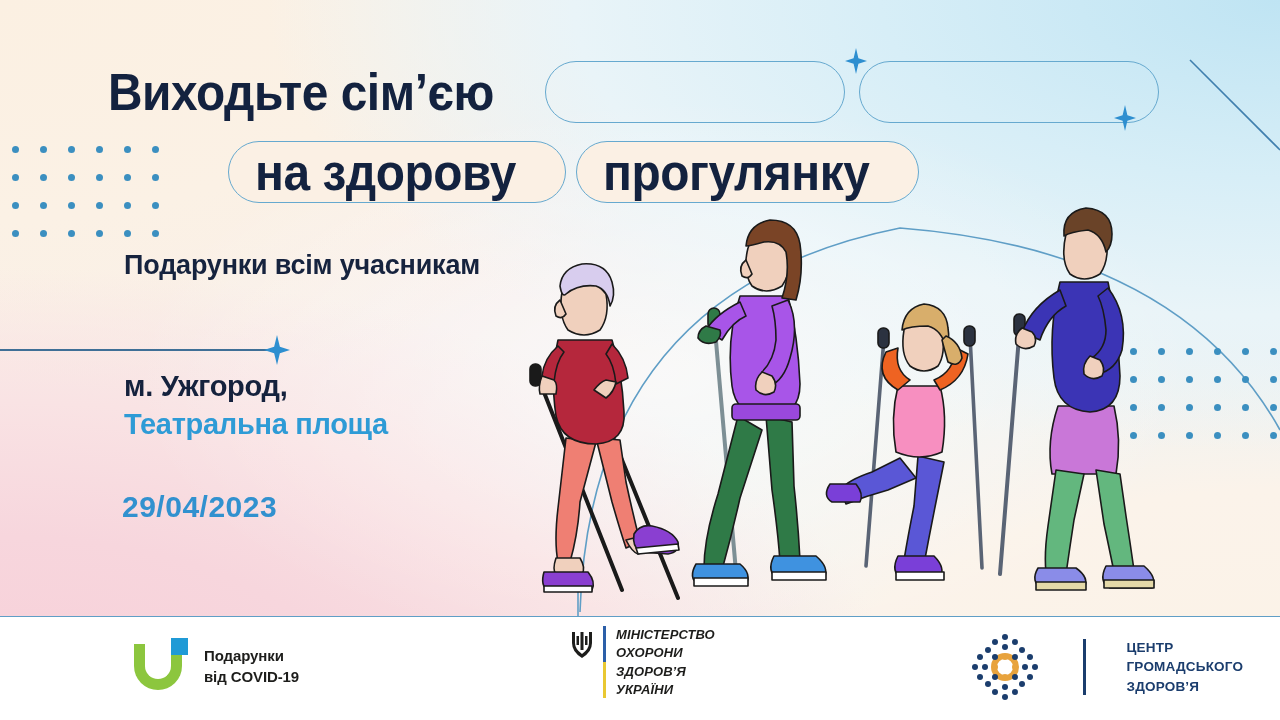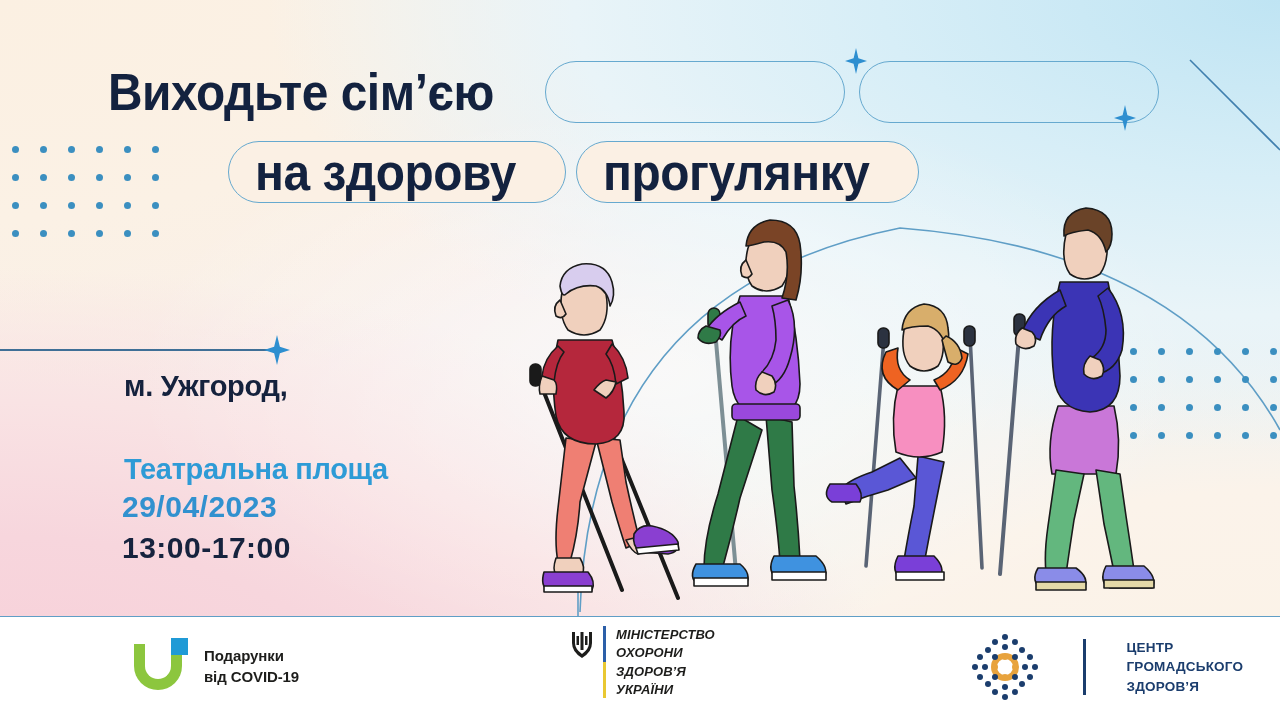--- a/index.html
+++ b/index.html
@@ -67,21 +67,21 @@
   .divider-wrap{position:absolute;left:0;top:337px;width:300px;height:26px;}
   .divider-line{position:absolute;left:0;top:12px;width:276px;height:2px;background:#3f6f96;}
   .star{
     position:absolute;width:26px;height:30px;
     background:#2e8fd0;
     clip-path:polygon(50% 0%, 61% 39%, 100% 50%, 61% 61%, 50% 100%, 39% 61%, 0% 50%, 39% 39%);
   }
   #divider-star{left:264px;top:-2px;}
   .info-place{position:absolute;left:124px;top:368px;width:440px;}
   .place-city{font-size:29px;font-weight:700;color:#15223d;letter-spacing:-.3px;line-height:1.3;}
-  .place-venue{font-size:29px;font-weight:700;color:#2e9bd6;letter-spacing:-.3px;line-height:1.3;margin-top:45px;}
+  .place-venue{font-size:29px;font-weight:700;color:#2e9bd6;letter-spacing:-.3px;line-height:1.3;}
   .info-when{position:absolute;left:122px;top:487px;}
   .when-date{font-size:30px;font-weight:700;color:#3191cf;letter-spacing:.5px;line-height:1.35;}
   .when-time{font-size:30px;font-weight:700;color:#16233e;letter-spacing:.5px;line-height:1.35;}
 
   
   .footer{
     position:absolute;left:0;top:616px;width:1280px;height:104px;
     background:#ffffff;border-top:1.5px solid #5f9ec6;
     display:flex;align-items:center;
   }
@@ -191,34 +191,36 @@
       </div>
       <div class="pill pill-filled" id="pill-progulyanku">
         <span class="hl-word">прогулянку</span>
       </div>
     </div>
   </div>
 
   <div class="star" style="left:845px;top:48px;width:22px;height:26px;"></div>
   <div class="star" style="left:1114px;top:105px;width:22px;height:26px;"></div>
 
+  <div class="info">
+    <div class="info-gifts">Подарунки всім учасникам</div>
+  </div>
 
   <div class="divider-wrap">
     <div class="divider-line"></div>
     <div class="star" id="divider-star"></div>
   </div>
 
   <div class="info-place">
     <div class="place-city">м. Ужгород,</div>
     <div class="place-venue">Театральна площа</div>
   </div>
 
   <div class="info-when">
     <div class="when-date">29/04/2023</div>
-    <div class="when-time">13:00-17:00</div>
   </div>
 
   <svg id="illustration" viewBox="0 0 720 430">
     <g stroke="#1a1a1a" stroke-width="1.6" stroke-linejoin="round" stroke-linecap="round">
 
       <g>
         <line x1="36" y1="182" x2="122" y2="400" stroke="#1a1a1a" stroke-width="4"></line>
         <line x1="92" y1="196" x2="178" y2="408" stroke="#1a1a1a" stroke-width="4"></line>
         <rect x="30" y="174" width="11" height="22" rx="5" fill="#1a1a1a"></rect>
         <rect x="86" y="188" width="11" height="22" rx="5" fill="#1a1a1a"></rect>

